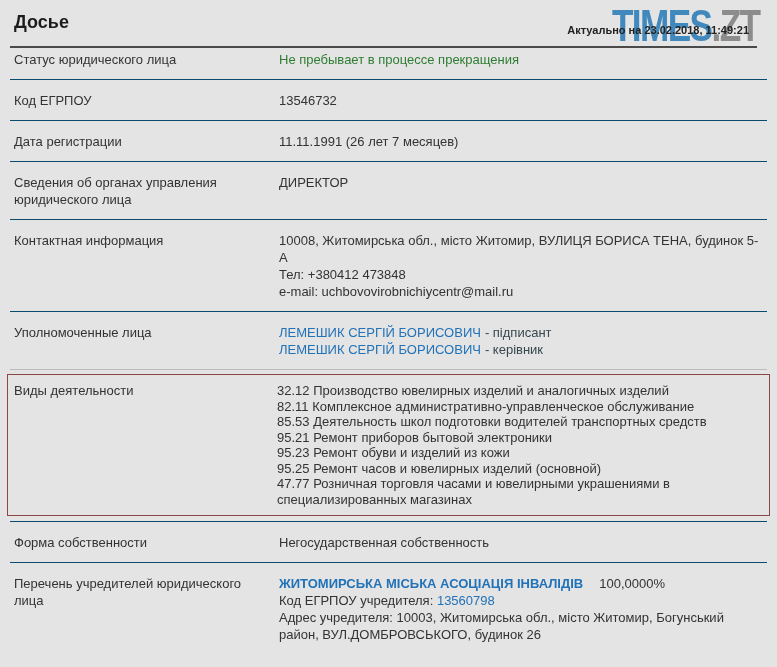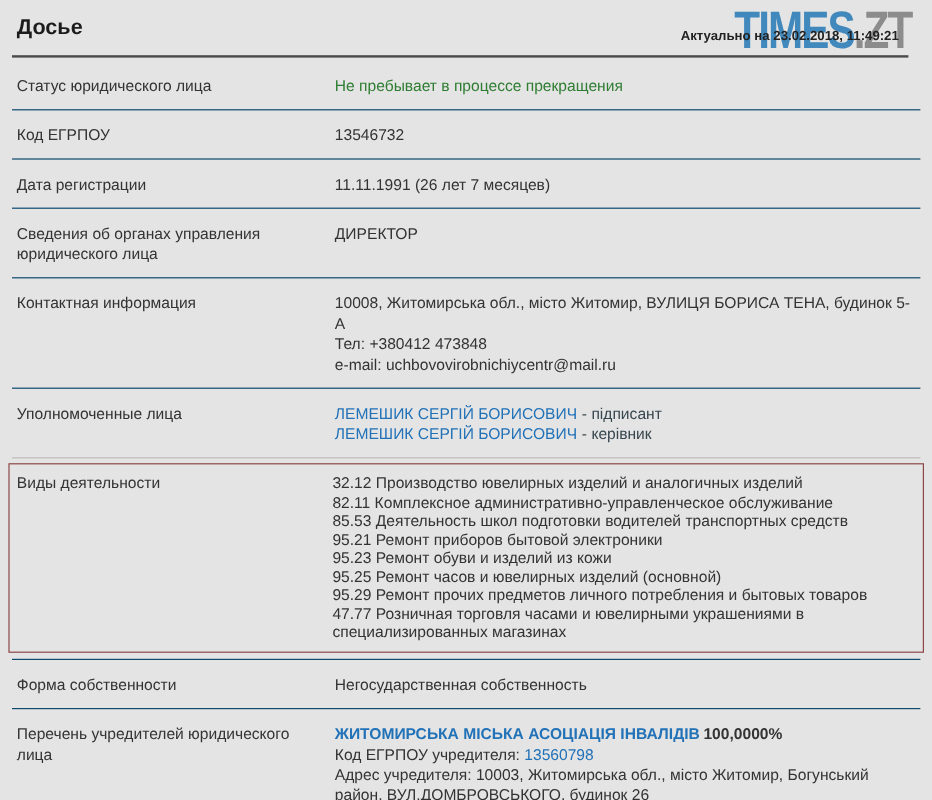--- a/index.html
+++ b/index.html
@@ -25,39 +25,39 @@
   }
   .wm-blue { color: #4189bd; }
   .wm-gray { color: #8c8c8c; }
   .actuality {
     position: absolute; top: 24px; right: 8px;
     font-size: 11px; font-weight: bold; color: #222222; z-index: 2;
   }
 
   
   .row { display: flex; margin: 0 10px; padding: 12px 4px 11px; border-top: 1px solid #0c4a6e; line-height: 17px; }
-  .row.first { border-top: none; padding-top: 15px; }
+  .row.first { border-top: none; padding-top: 3px; }
   .row-label { flex: 0 0 265px; width: 265px; padding-right: 12px; box-sizing: border-box; color: #333333; }
   .row-value { flex: 1; }
   .green { color: #2e7d32; }
   .link { color: #2272b8; text-decoration: none; cursor: pointer; }
   .role { color: #37474f; margin-left: 4px; }
 
   .divider { margin: 0 10px; border-top: 1px solid #bcbcbc; height: 0; }
 
   
   .activities-box { margin: 4px 7px 0; border: 1.4px solid #8d4646; }
   .activities-box .row { border-top: none; margin: 0; padding: 8px 4px 8px 6px; line-height: 15.5px; justify-content: flex-end; }
   .activities-box .row-label { flex: 0 0 263px; width: 263px; }
   .activity-line { line-height: 15.5px; }
 
   
   .founder-line { line-height: 17px; }
   .founder-name { font-weight: bold; }
-  .share { font-weight: bold; color: #333333; margin-left: 3px; }
+  .share { font-weight: normal; color: #333333; margin-left: 16px; }
 </style>
 </head>
 <body>
 
 <div class="page">
 
   <div class="header">
     <div class="page-title">Досье</div>
     <div class="watermark">
       <span class="wm-blue">TIMES</span><span class="wm-gray">.ZT</span>
@@ -111,21 +111,20 @@
   <div class="activities-box">
     <div class="row">
       <div class="row-label">Виды деятельности</div>
       <div class="row-value">
         <div class="activity-line">32.12 Производство ювелирных изделий и аналогичных изделий</div>
         <div class="activity-line">82.11 Комплексное административно-управленческое обслуживание</div>
         <div class="activity-line">85.53 Деятельность школ подготовки водителей транспортных средств</div>
         <div class="activity-line">95.21 Ремонт приборов бытовой электроники</div>
         <div class="activity-line">95.23 Ремонт обуви и изделий из кожи</div>
         <div class="activity-line">95.25 Ремонт часов и ювелирных изделий (основной)</div>
-        <div class="activity-line">95.29 Ремонт прочих предметов личного потребления и бытовых товаров</div>
         <div class="activity-line">47.77 Розничная торговля часами и ювелирными украшениями в специализированных магазинах</div>
       </div>
     </div>
   </div>
 
   <div class="row" style="margin-top:5px;">
     <div class="row-label">Форма собственности</div>
     <div class="row-value">Негосударственная собственность</div>
   </div>
 

